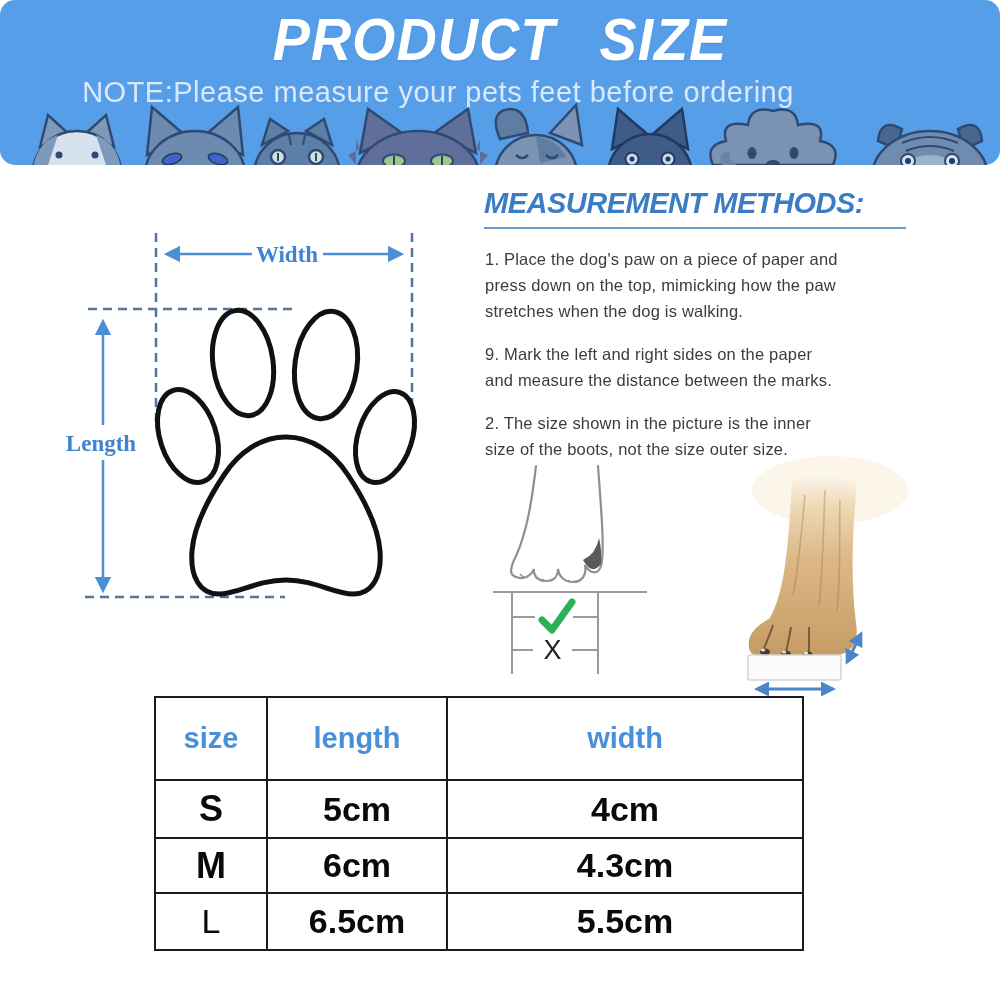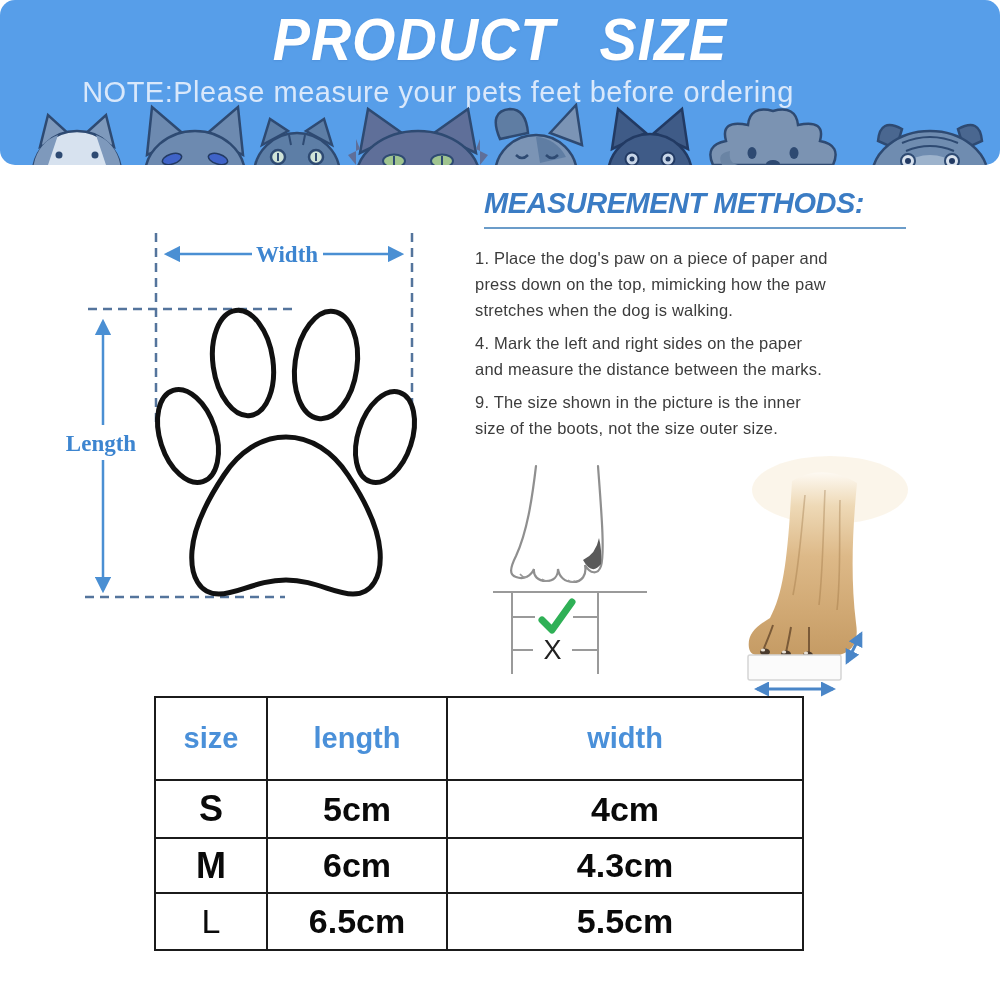--- a/index.html
+++ b/index.html
@@ -30,21 +30,21 @@
   .dim-label { font-family:"Liberation Serif", serif; font-weight:700; font-size:23px; fill:#3d85d0; }
 
   
   .methods { position:absolute; left:468px; top:171px; width:422px; }
   .methods h2 {
     margin:16px; padding:0 0 7px 0; width:422px;
     font-style:italic; font-weight:700; font-size:29px; letter-spacing:-.5px;
     color:#3b7cc4; border-bottom:2px solid #6b9cc9;
   }
   .methods .step {
-    margin:7px; white-space:pre-line;
+    margin:17px; white-space:pre-line;
     font-size:16.5px; line-height:26px; color:#3c3c3c; letter-spacing:.2px;
   }
   .methods .steps { margin-top:9px; }
 
   
   .fit-illu { position:absolute; left:480px; top:462px; width:190px; height:218px; }
   .dog-leg  { position:absolute; left:735px; top:455px; width:235px; height:245px; }
 
   
   .size-table {
@@ -194,23 +194,23 @@
       <path d="M231,212 C256,212 278,227 293,250 C309,274 323,300 325,326 C327,352 317,369 298,369 C279,369 260,355 231,355 C202,355 183,369 164,369 C145,369 135,352 137,326 C139,300 153,274 169,250 C184,227 206,212 231,212 Z"></path>
     </g>
   </svg>
 
   <div class="methods">
     <h2>MEASUREMENT METHODS:</h2>
     <div class="steps">
       <p class="step">1. Place the dog's paw on a piece of paper and
 press down on the top, mimicking how the paw
 stretches when the dog is walking.</p>
-      <p class="step">4. Mark the left and right sides on the paper
+      <p class="step">9. Mark the left and right sides on the paper
 and measure the distance between the marks.</p>
-      <p class="step">9. The size shown in the picture is the inner
+      <p class="step">2. The size shown in the picture is the inner
 size of the boots, not the size outer size.</p>
     </div>
   </div>
 
   <svg class="fit-illu" viewBox="0 0 190 218">
 
     <g>
       <path d="M56,4 C52,38 47,70 36,94 C30,106 29,113 36,115 C44,118 51,114 54,107 C53,114 58,119 66,119 C74,119 78,114 78,107 C79,115 85,120 93,120 C102,120 107,113 105,103 C110,112 118,113 121,104 C125,90 121,45 118,4" fill="#fff" stroke="#8f8f8f" stroke-width="2.2" stroke-linecap="round"></path>
       <path d="M103,98 Q112,114 121,102 Q122,88 119,76 Q116,92 103,98 Z" fill="#5a5a5a" stroke="none"></path>
       <path d="M40,112 q3,4 7,3 M62,117 q3,3 7,2 M88,118 q3,3 7,1" fill="none" stroke="#9a9a9a" stroke-width="1.5"></path>

